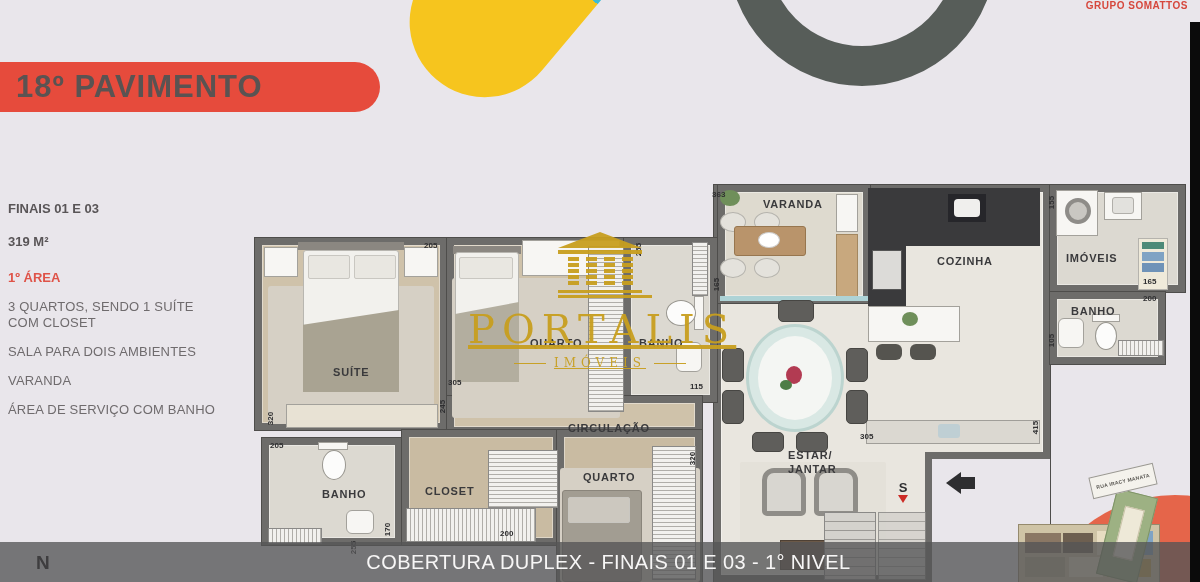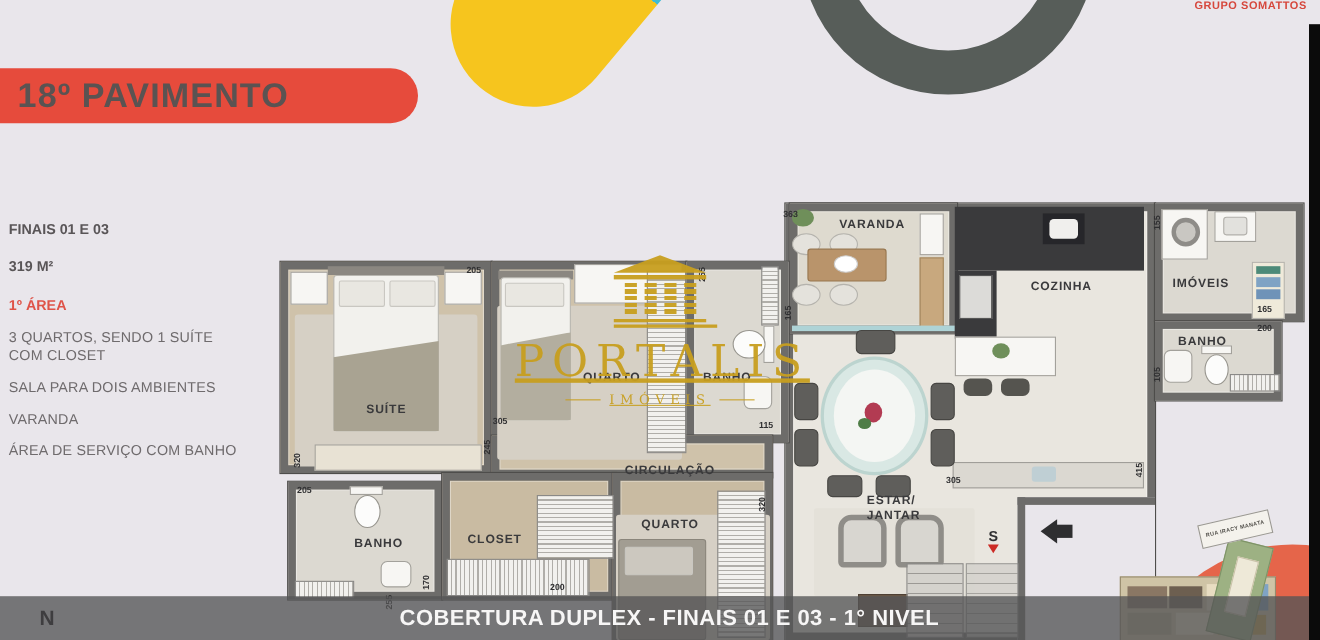--- a/index.html
+++ b/index.html
@@ -92,21 +92,21 @@
   .street .inner{position:absolute;left:11px;top:14px;width:18px;height:50px;background:#eee9d8;
         border:1px solid #c9c2a8;}
   .site{position:absolute;left:1018px;top:524px;width:140px;height:58px;background:#cfc4a6;
         border:1px solid #958a6d;}
   .site div{position:absolute;}
 
   
   .footer-bar{position:absolute;left:0;top:542px;width:1200px;height:40px;background:rgba(85,84,86,.78);
         z-index:5;}
   .footer-caption{position:absolute;left:0;right:0;top:551px;text-align:center;font-size:20px;
-        font-weight:700;color:#f7f6f6;letter-spacing:.4px;z-index:5;margin-left:17px;}
+        font-weight:400;color:#f7f6f6;letter-spacing:.4px;z-index:5;margin-left:17px;}
 </style>
 </head>
 <body>
 
 <div class="page">
 
   <div class="pill"></div>
   <div class="ring"></div>
   <div class="orange-circle"></div>
 

